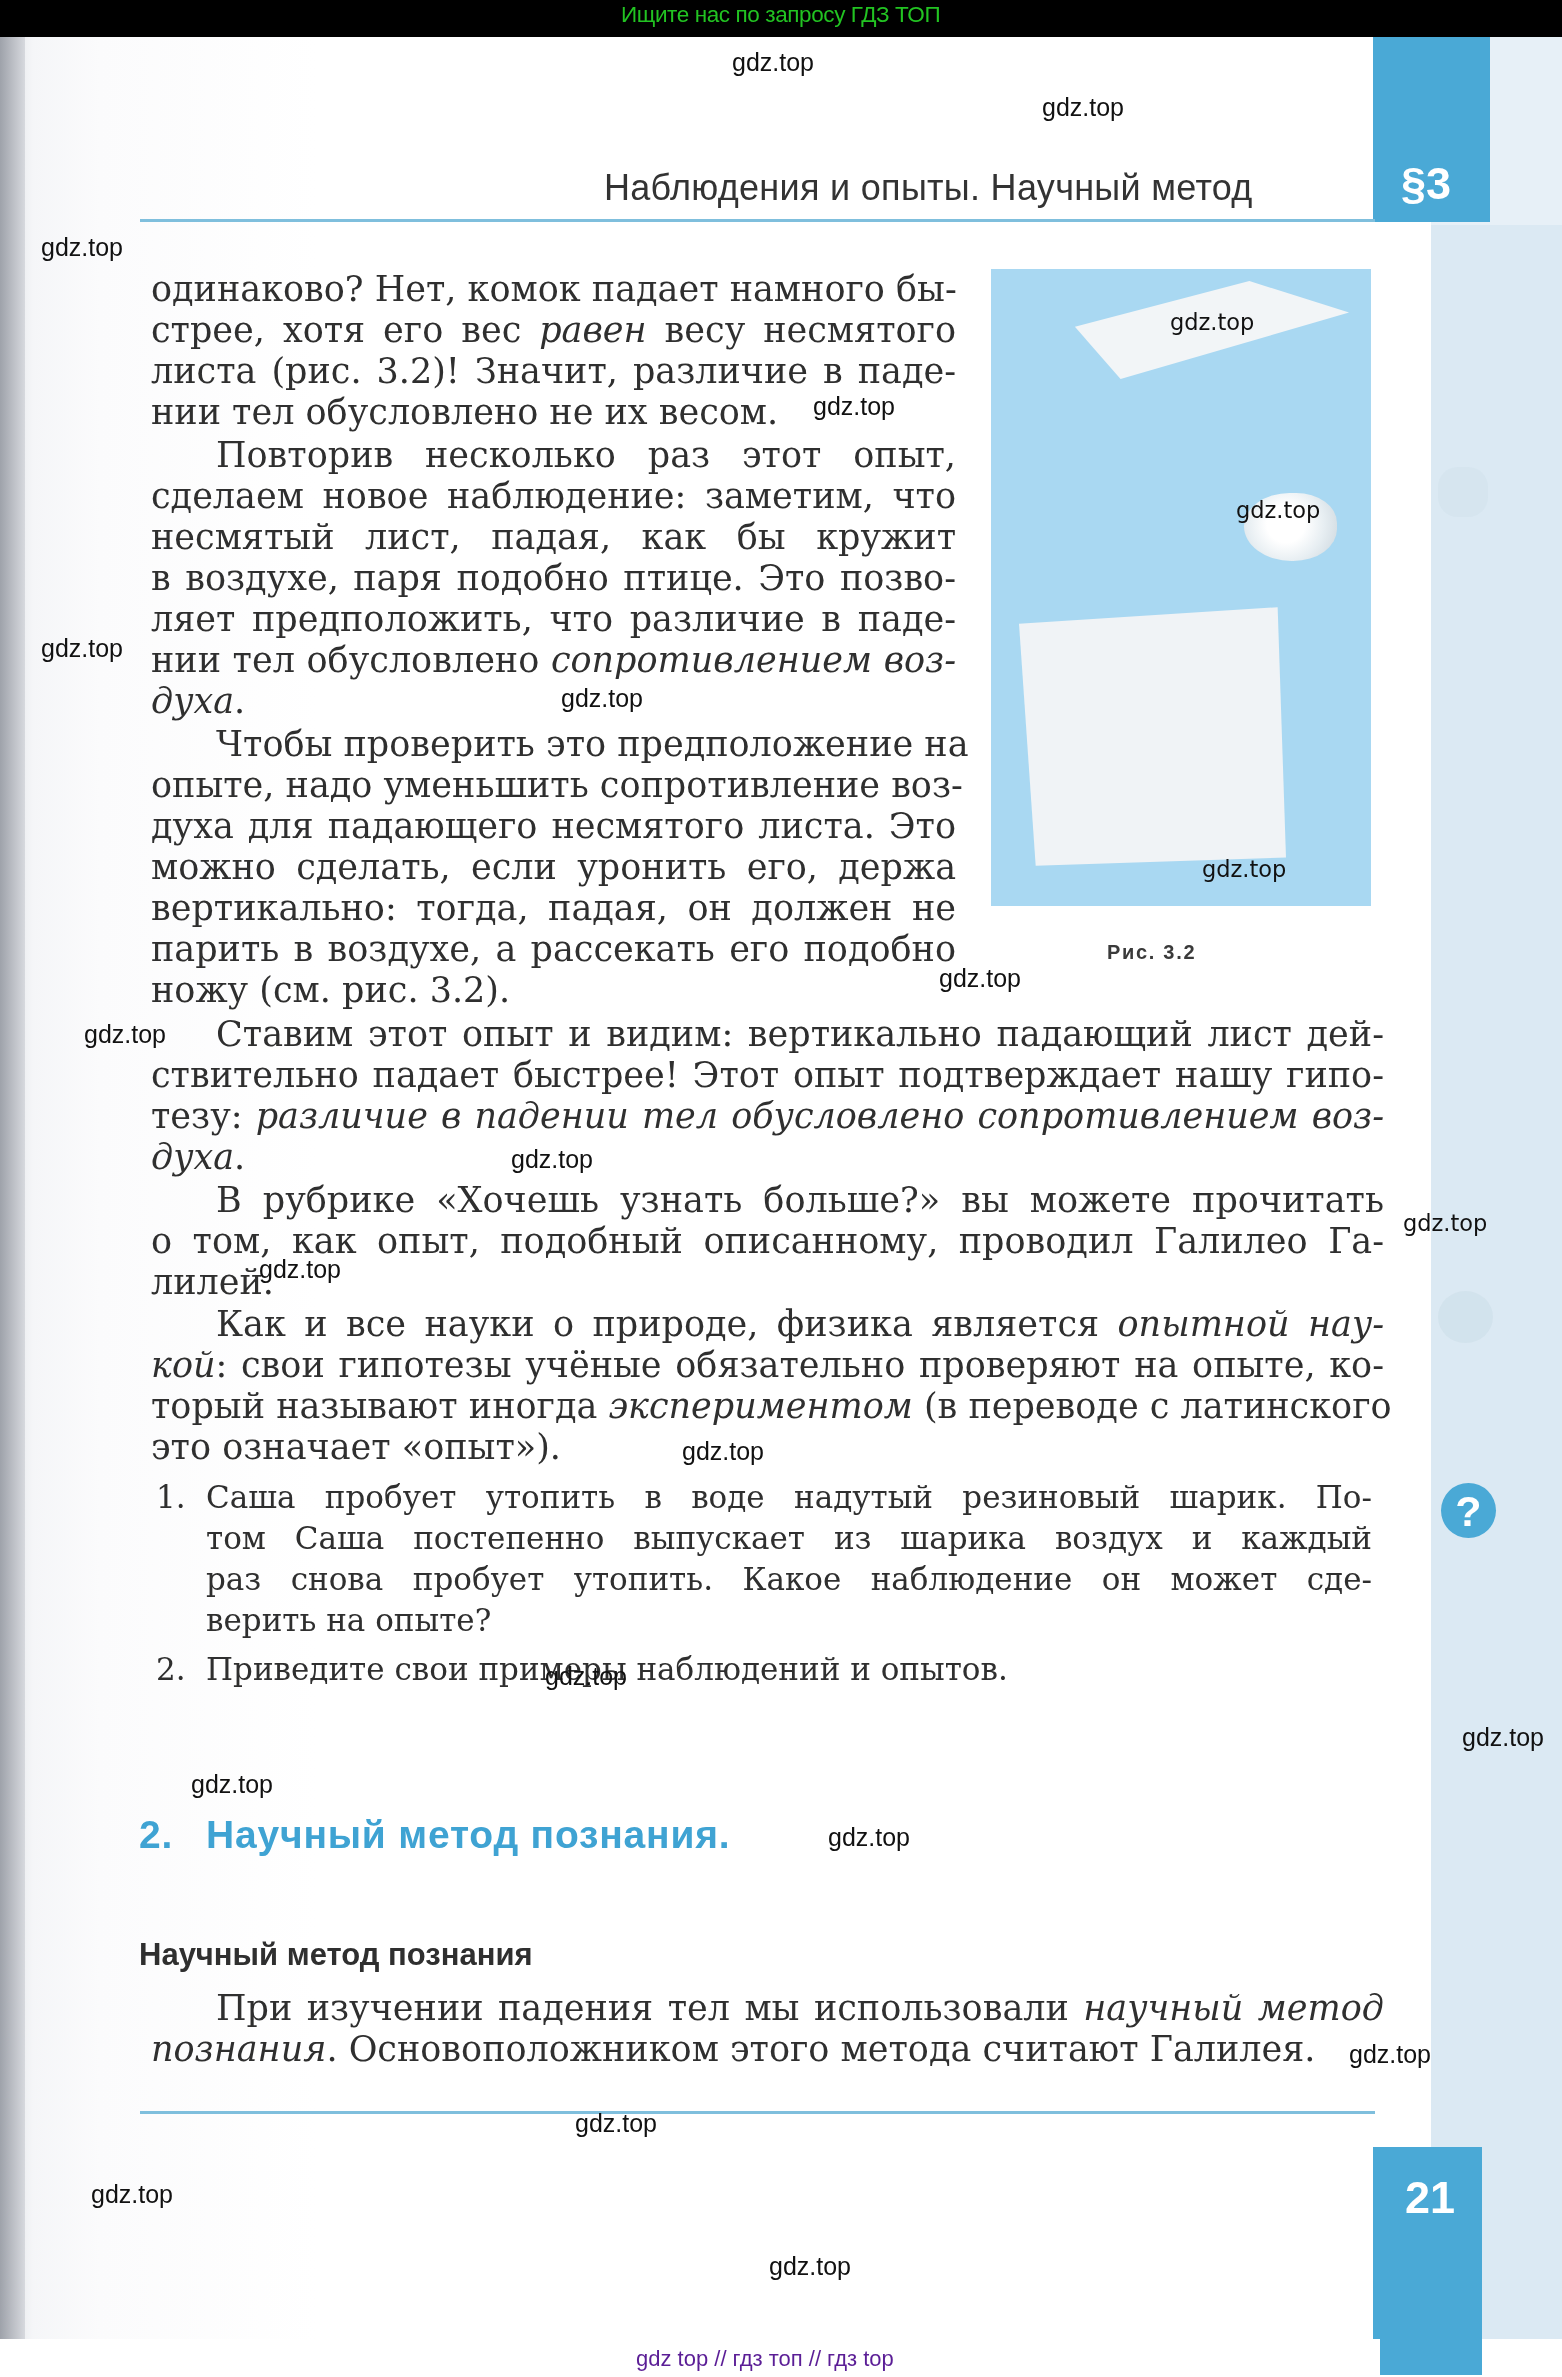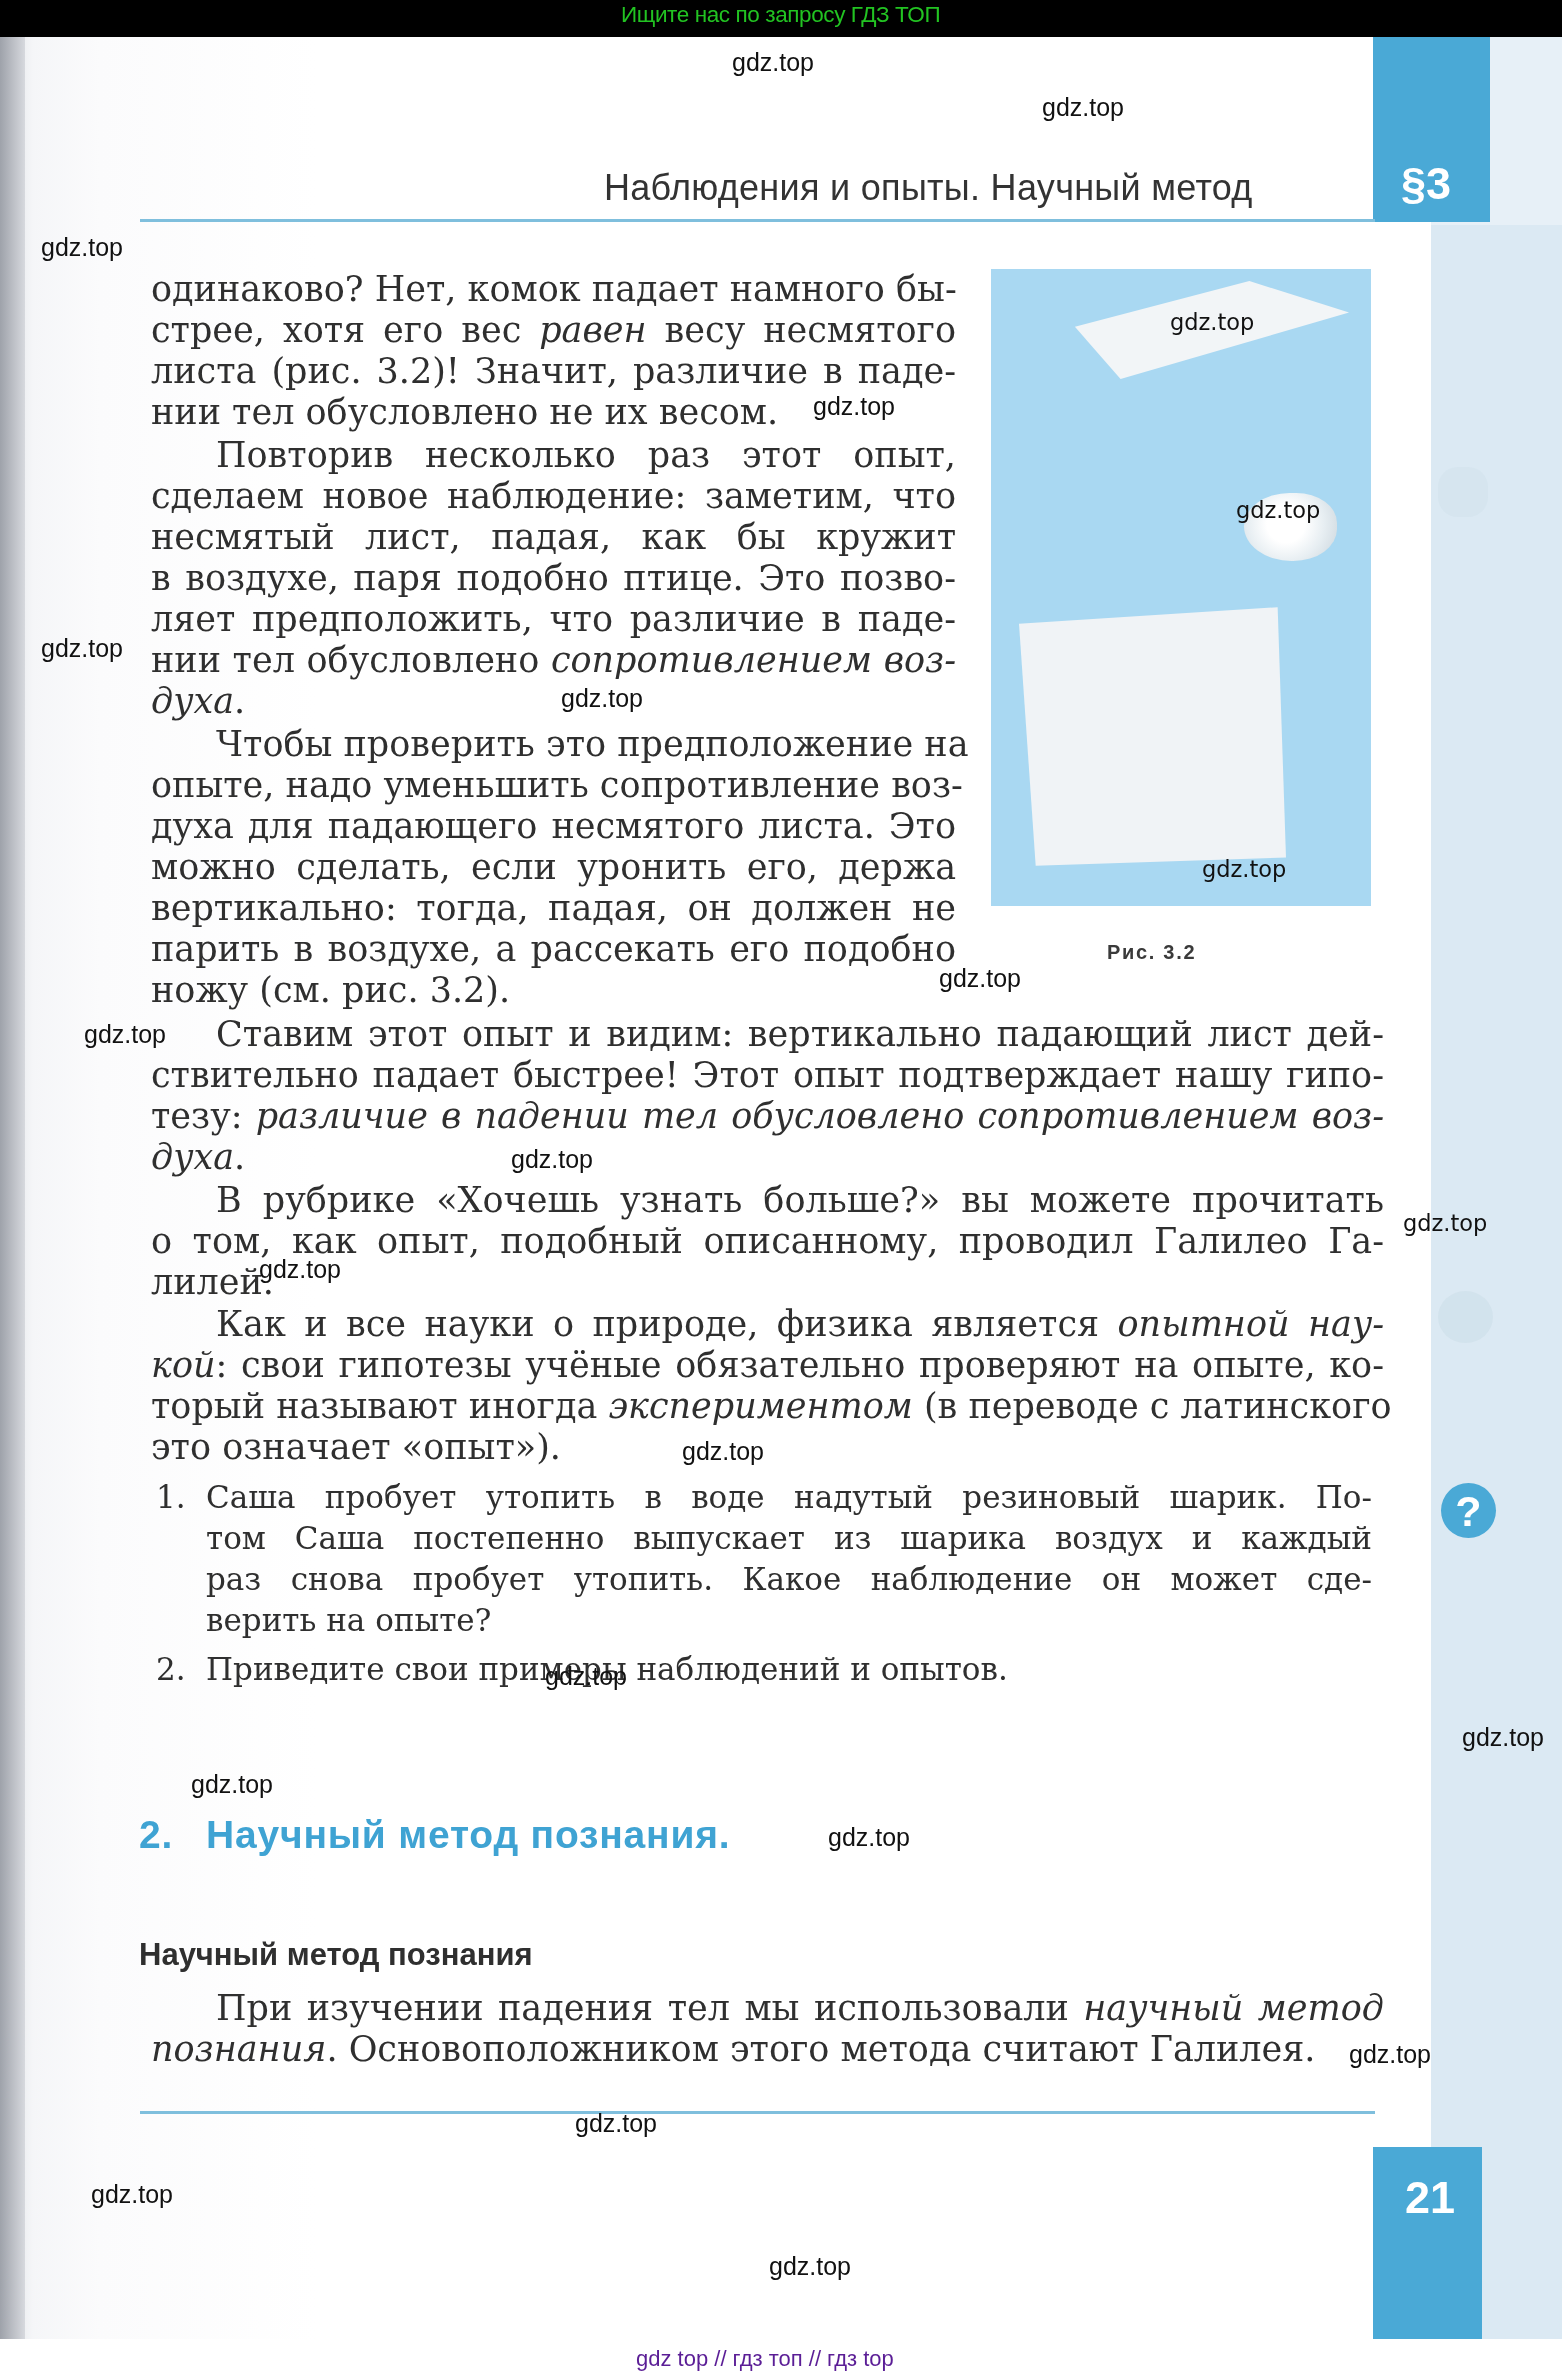--- a/index.html
+++ b/index.html
@@ -46,21 +46,21 @@
     .q-item { position: relative; padding-left: 50px; }
     .q-num { position: absolute; left: 0; top: 0; }
 
     .heading-blue { position: absolute; left: 139px; top: 1810px; font-family: "Liberation Sans", sans-serif; font-weight: bold; font-size: 39px; line-height: 50px; color: #3fa3d3; letter-spacing: 0.8px; }
     .heading-blue .num { display: inline-block; width: 67px; }
     .heading-blue .l2 { padding-left: 67px; display: block; }
     .subheading { position: absolute; left: 139px; top: 1937px; font-family: "Liberation Sans", sans-serif; font-weight: bold; font-size: 31px; color: #2f2f2f; }
 
     .wm { position: absolute; font-family: "Liberation Sans", sans-serif; font-size: 25px; color: #111; white-space: nowrap; }
     .wm.sans2 { font-family: "DejaVu Sans", sans-serif; font-size: 22.5px; }
-    .footer-banner { position: absolute; left: 0; top: 2339px; width: 1562px; height: 38px; background: #fff; }
+    .footer-banner { position: absolute; left: 0; top: 2339px; width: 1380px; height: 38px; background: #fff; }
     .footer-banner span { position: absolute; left: 636px; top: 6.7px; font-family: "Liberation Sans", sans-serif; font-size: 22px; color: #5b1e96; }
   </style>
 </head>
 <body>
 
 <div class="page"></div>
 <div class="spine"></div>
 <div class="margin-strip"></div>
 <div class="margin-strip-top"></div>
 

